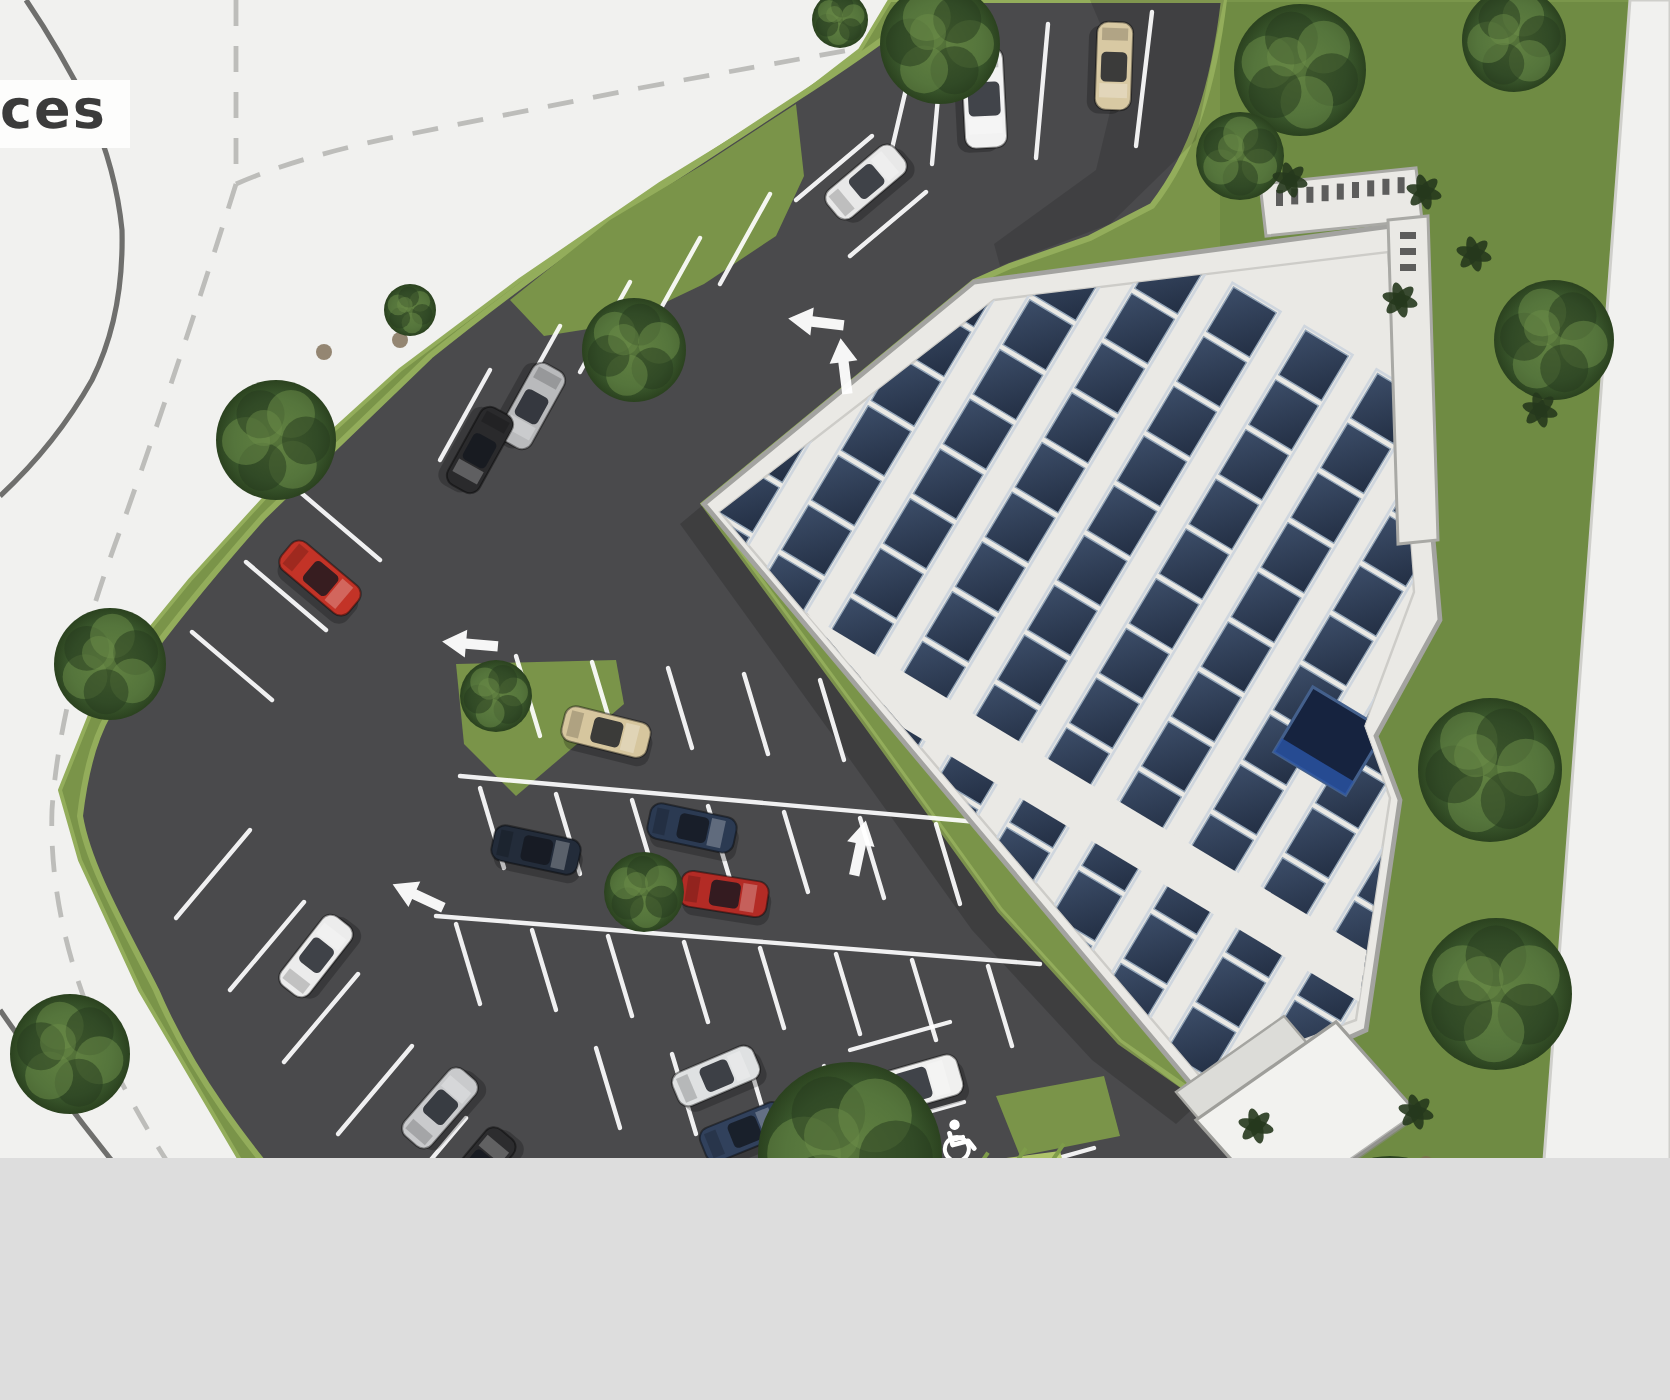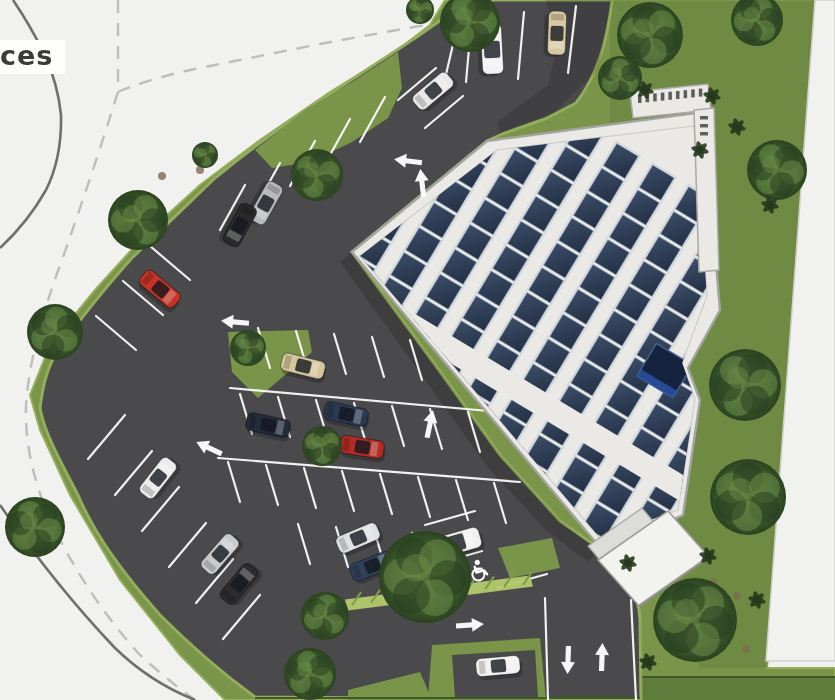--- a/index.html
+++ b/index.html
@@ -1,16 +1,16 @@
 <!DOCTYPE html>
 <html style="--road: #f1f1ef; --road-line: #6f6f6d; --road-dash: #bdbdba; --grass: #7a9449; --grass-dark: #66833e; --grass-light: #93ad5b; --hedge: #5f7c3a; --asphalt: #4a4a4c; --line-white: #ffffff; --roof: #eae9e5; --roof-border: #a3a3a0; --panel: #2e3c51; --panel-grid: #93a5b8; --panel-frame: #cfd6de; --skylight: #16233f; --skylight-glow: #2a55a8; --tree: #3c5a2e; --tree-dark: #26391d; --tree-light: #6d8f4a; --mulch: #7d6b52;"><head>
 <meta charset="utf-8">
 <style>
   html,body{margin:0;padding:0;background:#ddd;}
-  .stage{position:relative;width:835px;height:700px;overflow:hidden;
+  .stage{position:relative;width:835px;height:579px;overflow:hidden;
          background:var(--road,#f1f1ef);font-family:"DejaVu Sans",sans-serif;}
   svg{position:absolute;left:0;top:0;display:block;}
   .road{fill:var(--road);}
   .edge{fill:none;stroke:var(--road-line);stroke-width:2.6;}
   .dash{fill:none;stroke:var(--road-dash);stroke-width:2.4;stroke-dasharray:13 10;}
   .grass{fill:var(--grass);}
   .grass-stroke{stroke:var(--grass-light);stroke-width:2;}
   .grassdark{fill:var(--grass-dark);opacity:.55;}
   .hedge{fill:var(--hedge);}
   .hedgeline{stroke:#3e5a28;stroke-width:2.2;fill:none;}

